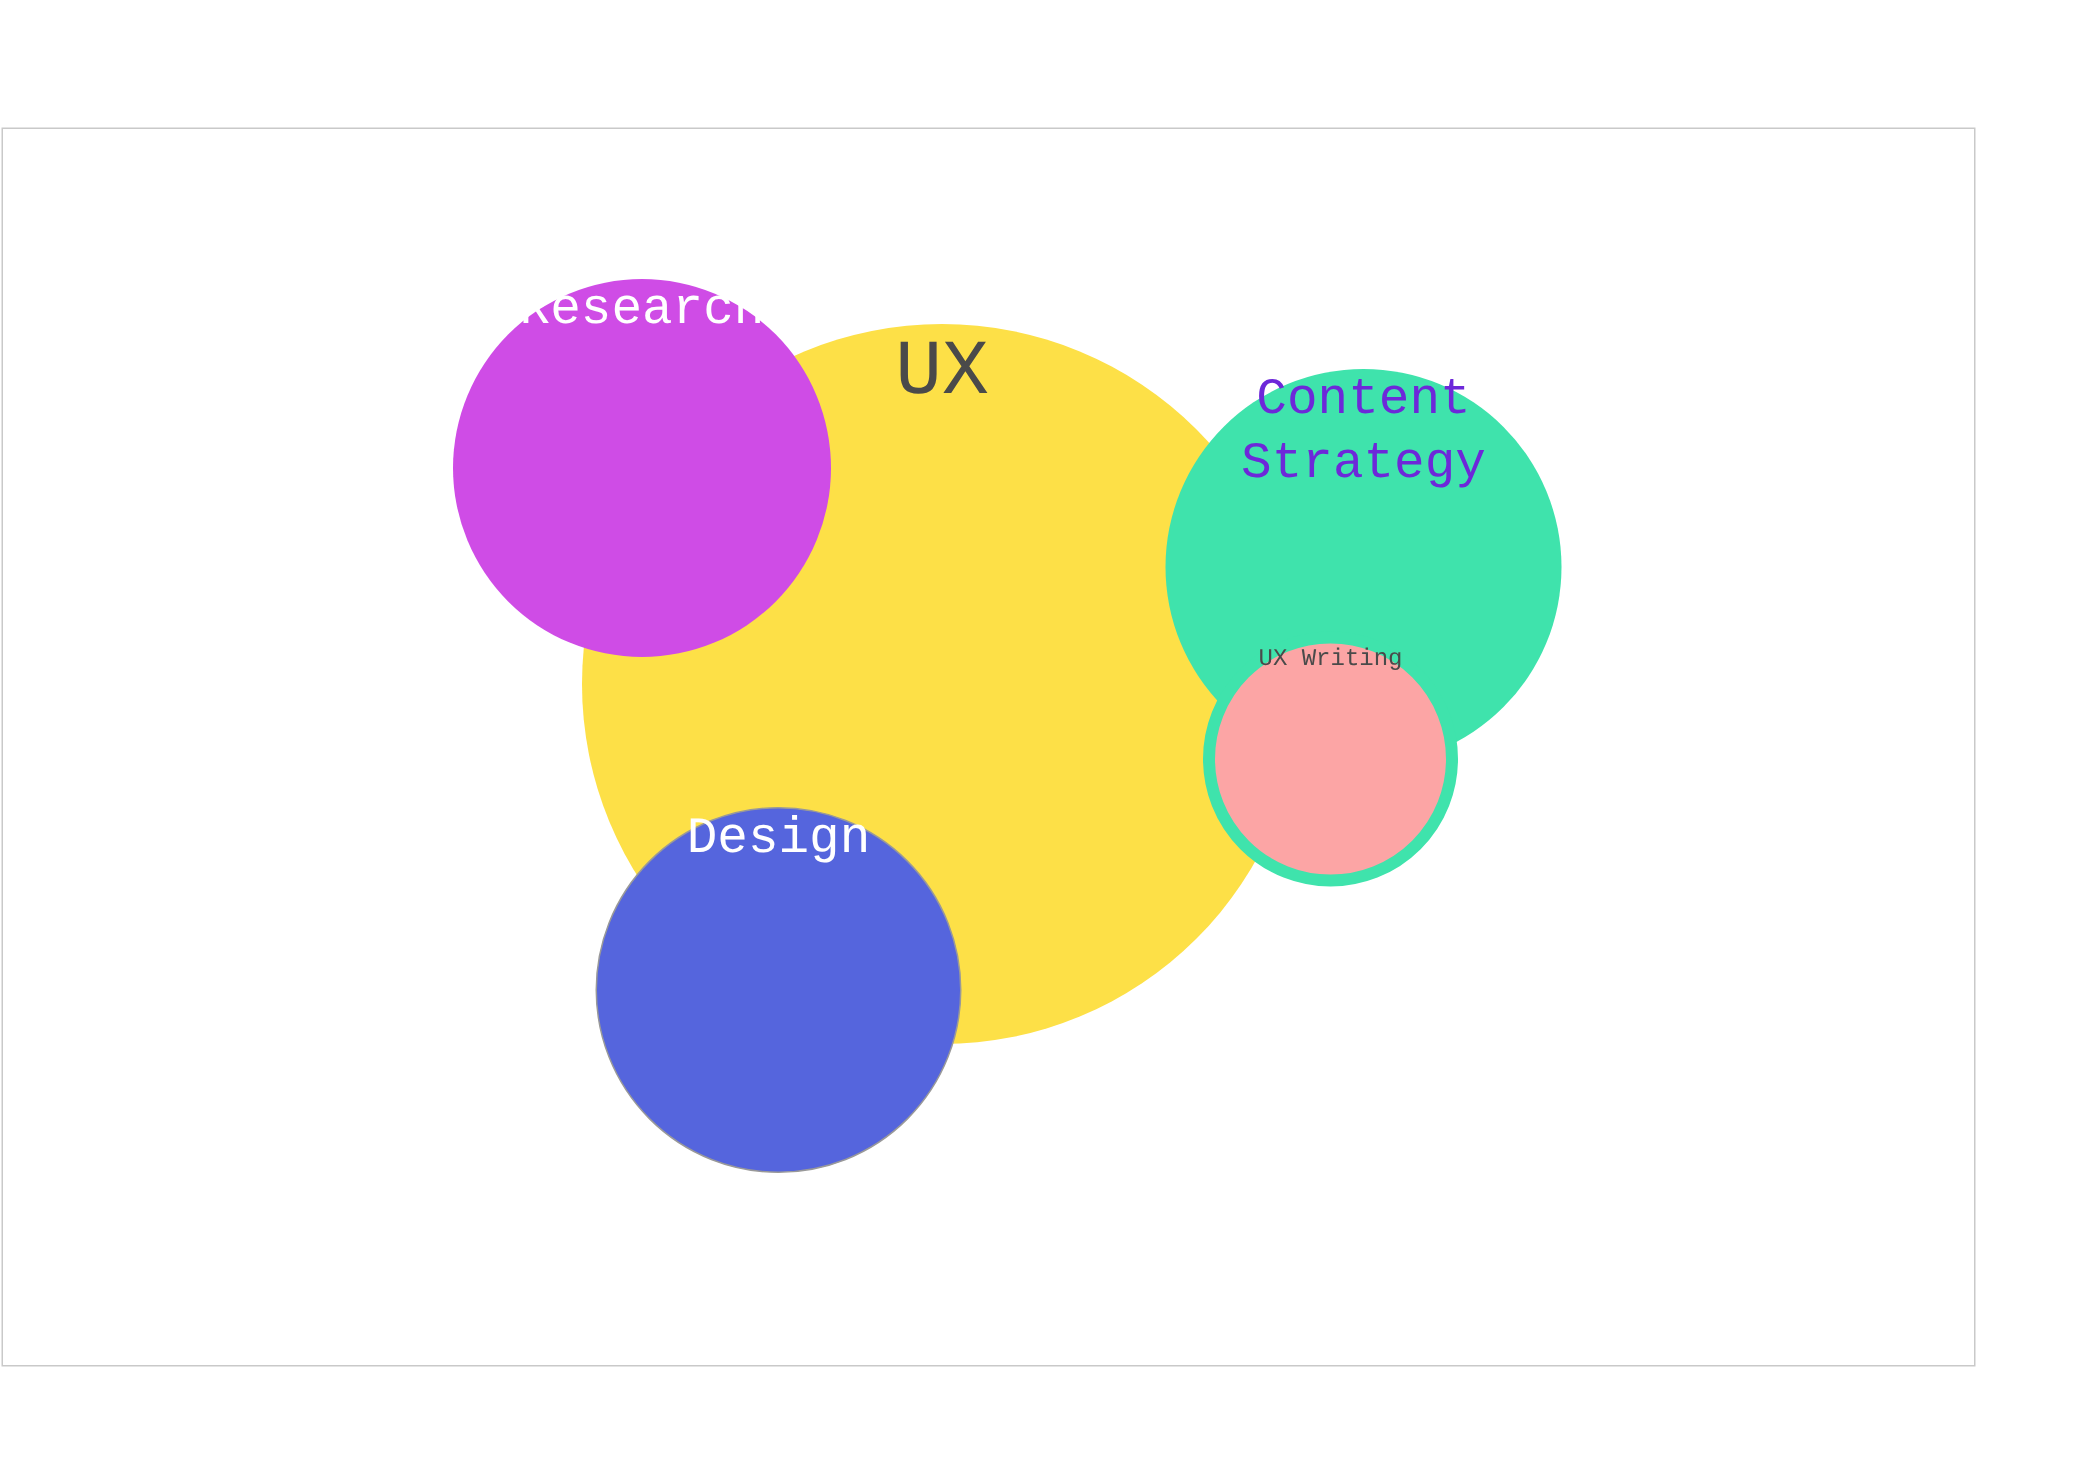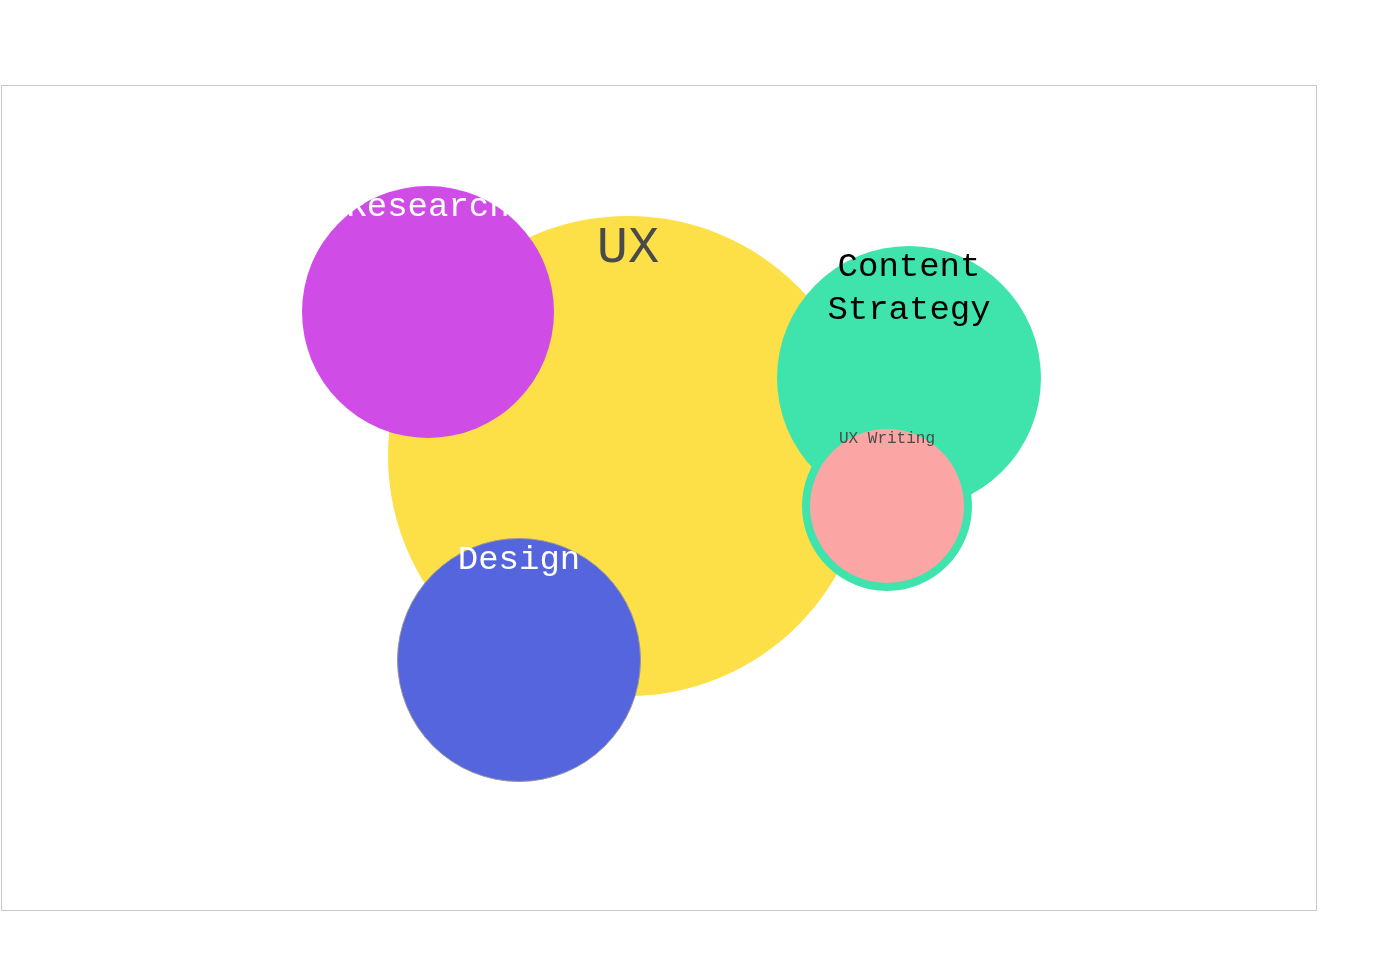--- a/index.html
+++ b/index.html
@@ -51,21 +51,21 @@
       color: #ffffff;
       font-size: 34px;
       font-weight: 400;
     }
     .circle-content-strategy {
       left: 775px;
       top: 160px;
       width: 264px;
       height: 264px;
       background: #3fe3ac;
-      color: #000000;
+      color: #6d28d9;
       font-size: 34px;
       font-weight: 400;
     }
     .circle-ux-writing {
       left: 800px;
       top: 335px;
       width: 170px;
       height: 170px;
       background: #fca5a5;
       border: 8px solid #3fe3ac;

